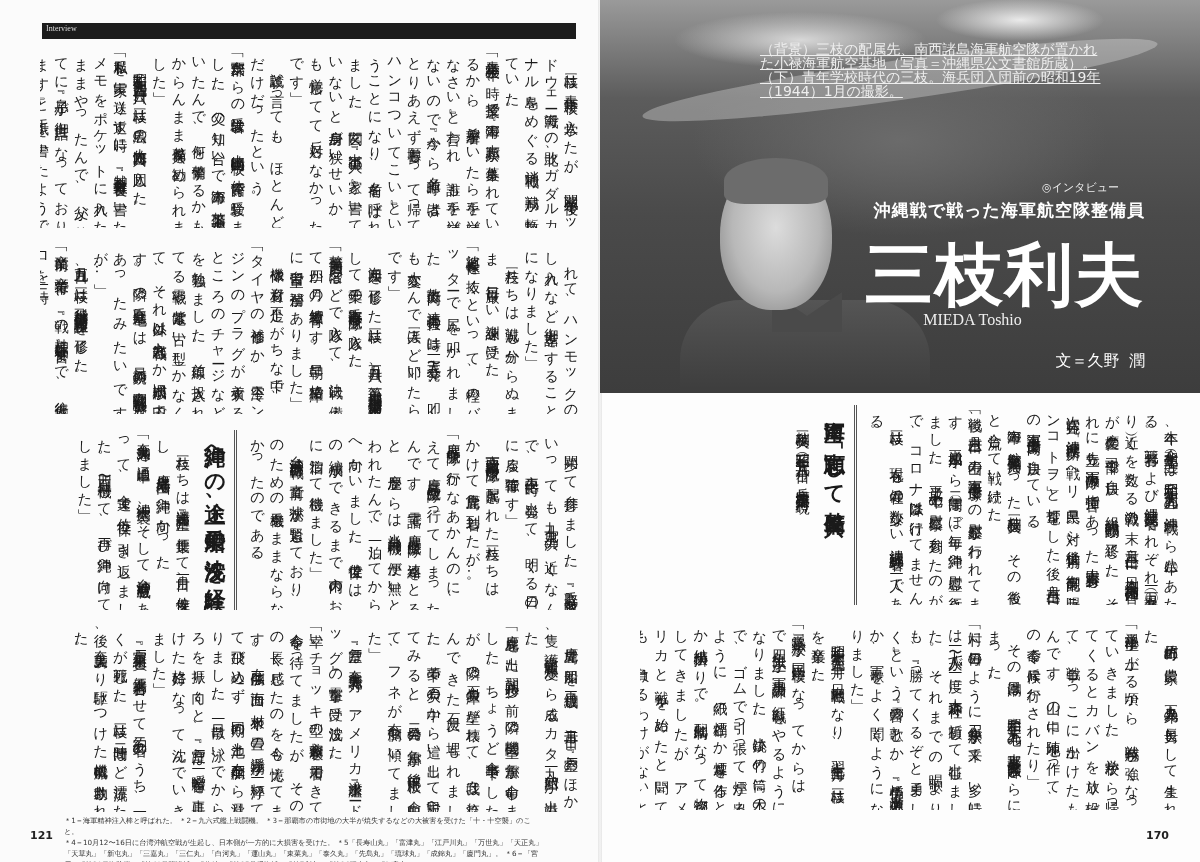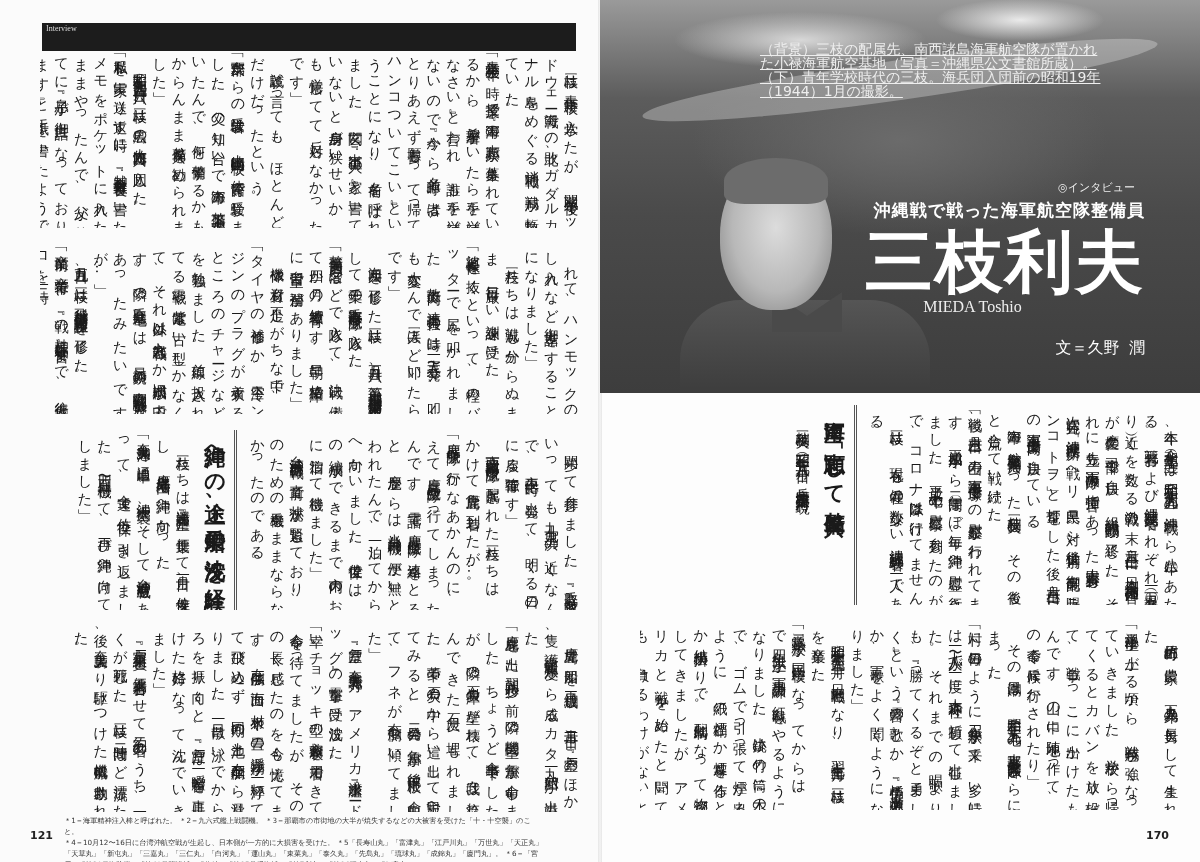--- a/index.html
+++ b/index.html
@@ -3,21 +3,21 @@
 <meta charset="utf-8">
 <style>
   html, body { margin:0; padding:0; }
   body { width:1200px; height:862px; background:#fff; position:relative; overflow:hidden;
          font-family:"DejaVu Serif", "Liberation Serif", serif; color:#1a1a1a; }
   .page-left { position:absolute; left:0; top:0; width:600px; height:862px; background:#fbfbfb; }
   .page-right { position:absolute; left:600px; top:0; width:600px; height:862px; background:#fdfdfd; }
   .gutter { position:absolute; left:598px; top:0; width:4px; height:862px;
             background:linear-gradient(90deg,#e6e6e6,#f4f4f4,#e6e6e6); }
 
-  .section-bar { position:absolute; left:42px; top:23px; width:534px; height:28px; background:#1c1c1c; }
+  .section-bar { position:absolute; left:42px; top:23px; width:534px; height:16px; background:#1c1c1c; }
   .section-bar span { position:absolute; left:4px; top:0; font-size:8px; line-height:12px; color:#ddd;
                       font-family:"Liberation Serif", serif; }
 
   .vblock { position:absolute; writing-mode:vertical-rl; font-size:14.2px; line-height:19.6px;
             letter-spacing:1.3px; text-align:justify; overflow:hidden; }
   .vblock p { margin:0; text-indent:1em; }
   .vblock p.quote { text-indent:0; }
   .vblock .heading { margin:0 10px; font-weight:bold; font-size:21px; line-height:26px; letter-spacing:2px;
                      text-indent:0; border-right:3px double #555; padding-right:6px; }
 
@@ -44,23 +44,23 @@
   .portrait .body { position:absolute; left:0; top:160px; width:250px; height:100px; border-radius:60px 60px 0 0;
                     background:linear-gradient(180deg,#555 0%, #3b3b3b 100%); }
   .portrait .collar { position:absolute; left:92px; top:152px; width:70px; height:40px;
                       background:#4a4a4a; clip-path:polygon(0 0,50% 60%,100% 0,100% 100%,0 100%); }
 
   .caption { position:absolute; left:760px; top:42px; width:350px; font-family:"DejaVu Sans", sans-serif;
              font-size:14px; line-height:14px; color:#eee;text-decoration:underline; }
 
   .title-block { position:absolute; left:800px; top:180px; width:345px; text-align:right;
                  font-family:"DejaVu Sans", sans-serif; color:#fff; }
-  .kicker { font-size:11px; color:#eee; margin-right:10px; }
+  .kicker { font-size:11px; color:#eee; margin-right:26px; }
   .subtitle { font-size:17px; font-weight:bold; margin-top:4px; letter-spacing:1px; }
-  .name-jp { font-size:68px; font-weight:bold; line-height:76px; letter-spacing:2px; margin-top:2px; }
+  .name-jp { font-size:68px; font-weight:bold; line-height:76px; letter-spacing:2px; margin-top:15px; }
   .name-en { font-family:"Liberation Serif", serif; font-size:16px; color:#eee; margin-top:-2px;text-align:center; }
   .lead { font-size:11.5px; font-weight:bold; line-height:20px; margin-top:8px; }
   .byline { font-size:16px; margin-top:22px;font-family:Liberation Mono, monospace; }
 
   .rp-upper { left:640px; top:405px; width:540px; height:200px; }
   .rp-lower { left:640px; top:620px; width:540px; height:190px; }
 
   
   .footnotes { position:absolute; left:64px; top:815px; width:480px; font-family:"DejaVu Sans", sans-serif;
                font-size:7.2px; line-height:11px; color:#333; }

